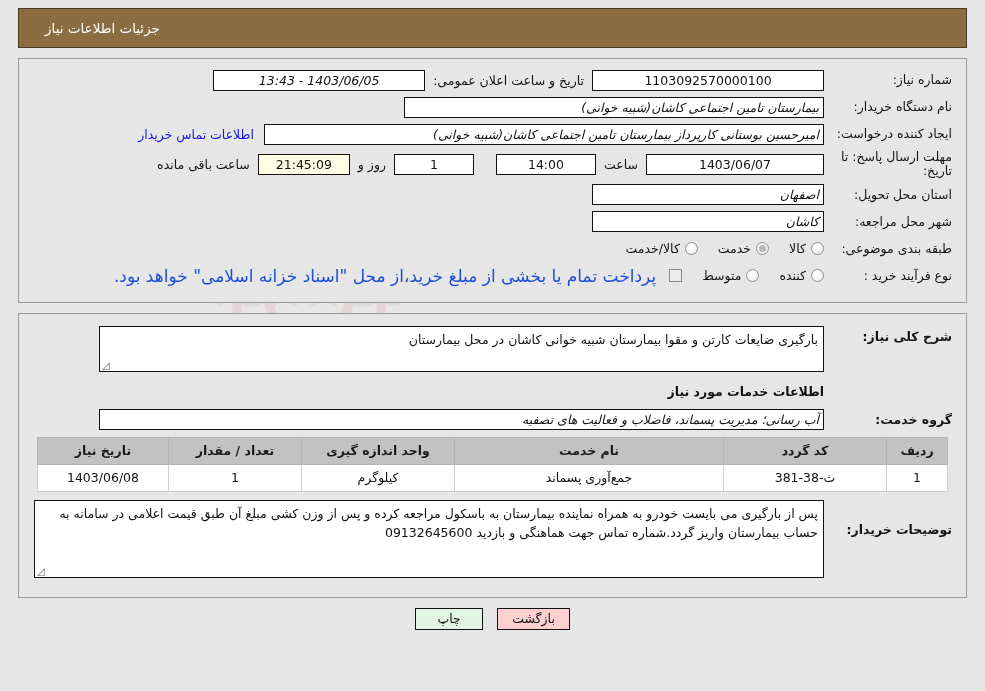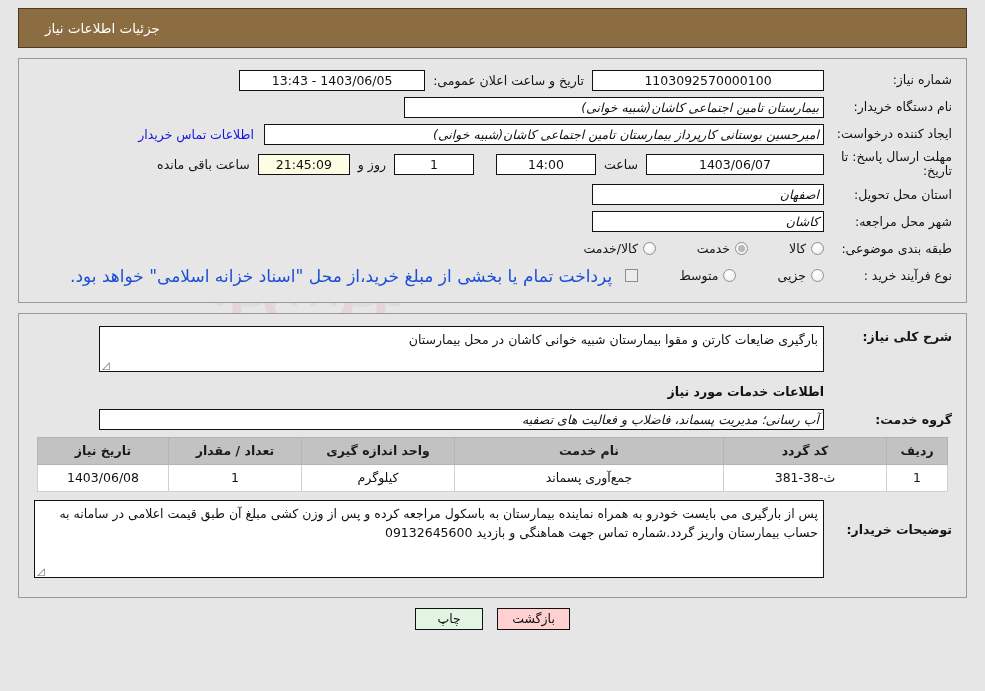--- a/index.html
+++ b/index.html
@@ -91,38 +91,38 @@
 
   .w-need-no{width:232px;}
   .w-org{width:420px;}
   .w-creator{width:560px;}
   .w-date{width:178px;}
   .w-time{width:100px;}
   .w-days{width:80px;}
   .w-remain{width:92px;}
   .w-province{width:232px;}
   .w-city{width:232px;}
-  .w-announce{width:186px;}
+  .w-announce{width:212px;font-style:italic;}
 
   .inline-lbl{
     font-size:12.5px;
     padding:0 8px;
     color:#141414;
     white-space:nowrap;
   }
   .link{
     color:#1414e0;
     font-size:12.5px;
     padding:0 10px;
     white-space:nowrap;
     cursor:pointer;
   }
 
   
-  .radio-wrap{display:flex;align-items:center;gap:5px;margin-left:41px;}
+  .radio-wrap{display:flex;align-items:center;gap:5px;margin-left:20px;}
   .radio{
     width:13px;height:13px;border-radius:50%;
     border:1px solid #909090;
     background:radial-gradient(circle at 38% 32%, #ffffff 0%, #f3f3f3 60%, #e2e2e2 100%);
     box-sizing:border-box;display:inline-block;
     position:relative;flex:0 0 13px;
   }
   .radio.checked::after{
     content:"";position:absolute;inset:2px;border-radius:50%;
     background:#b8b8b8;
@@ -291,21 +291,21 @@
       <span class="radio"></span>
       <span class="radio-label">کالا/خدمت</span>
     </span>
   </div>
 
   <div class="frow">
     <span class="lbl">نوع فرآیند خرید :</span>
 
     <span class="radio-wrap">
       <span class="radio"></span>
-      <span class="radio-label">جزیی</span>
+      <span class="radio-label">کننده</span>
     </span>
 
     <span class="radio-wrap">
       <span class="radio"></span>
       <span class="radio-label">متوسط</span>
     </span>
 
     <span class="radio-wrap" style="margin-left:0">
       <span class="cbox"></span>
       <span class="cb-text">پرداخت تمام یا بخشی از مبلغ خرید،از محل "اسناد خزانه اسلامی" خواهد بود.</span>

